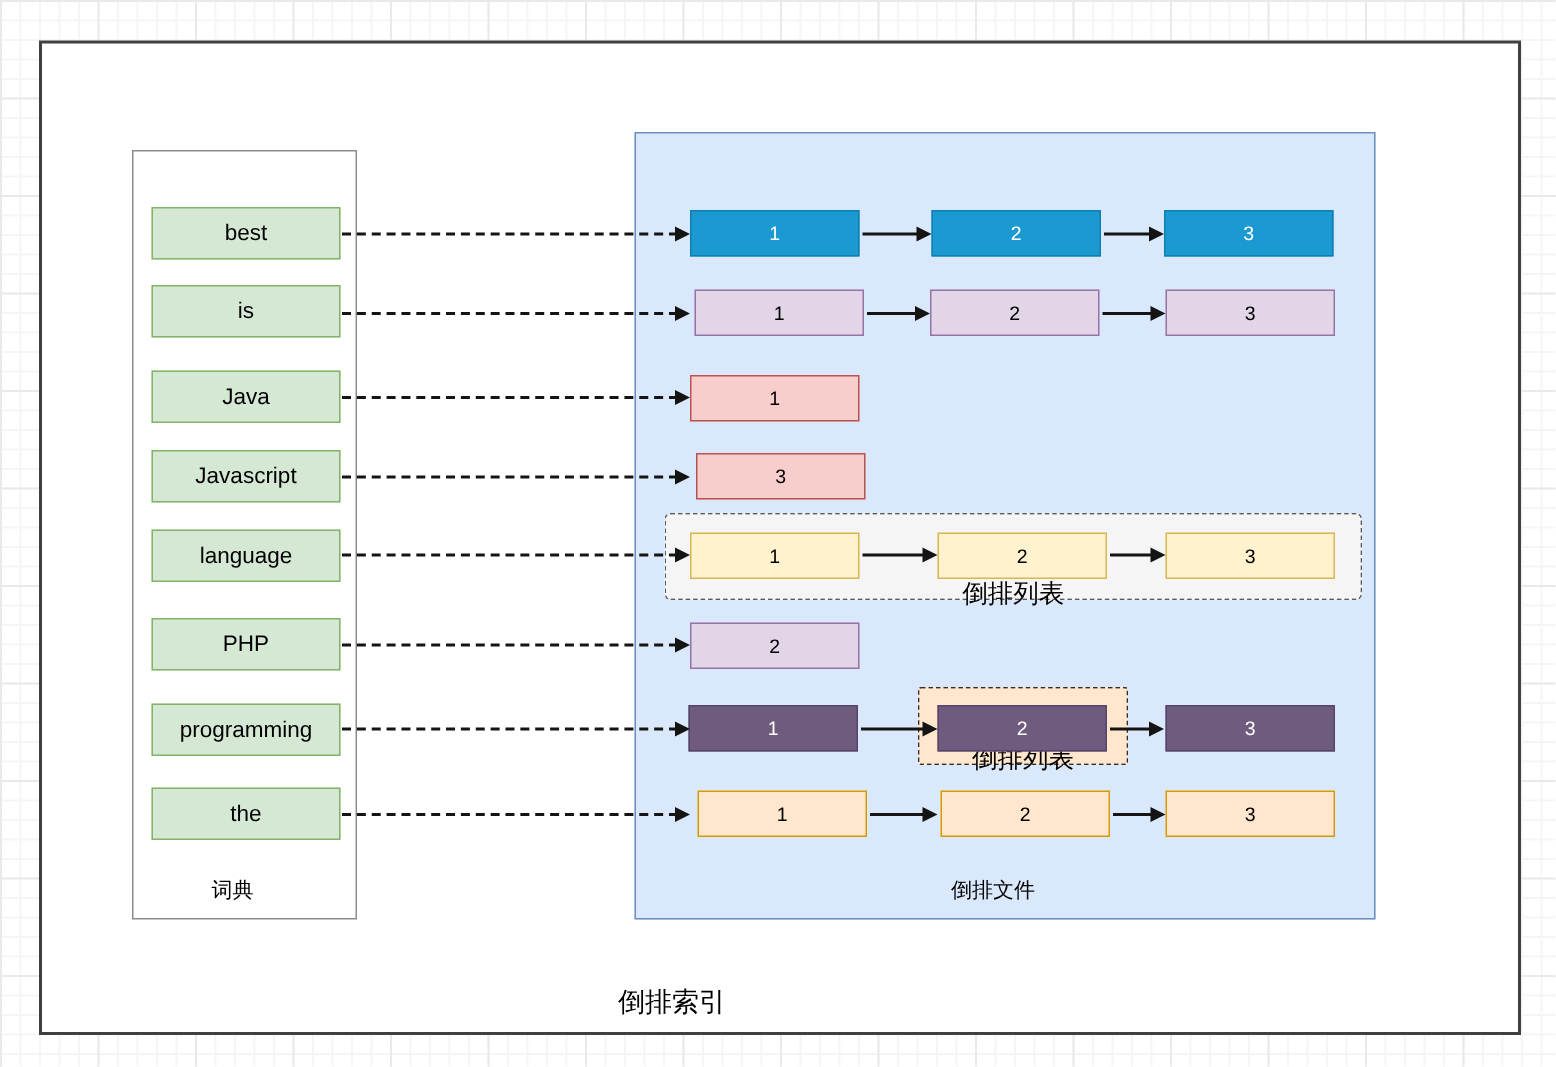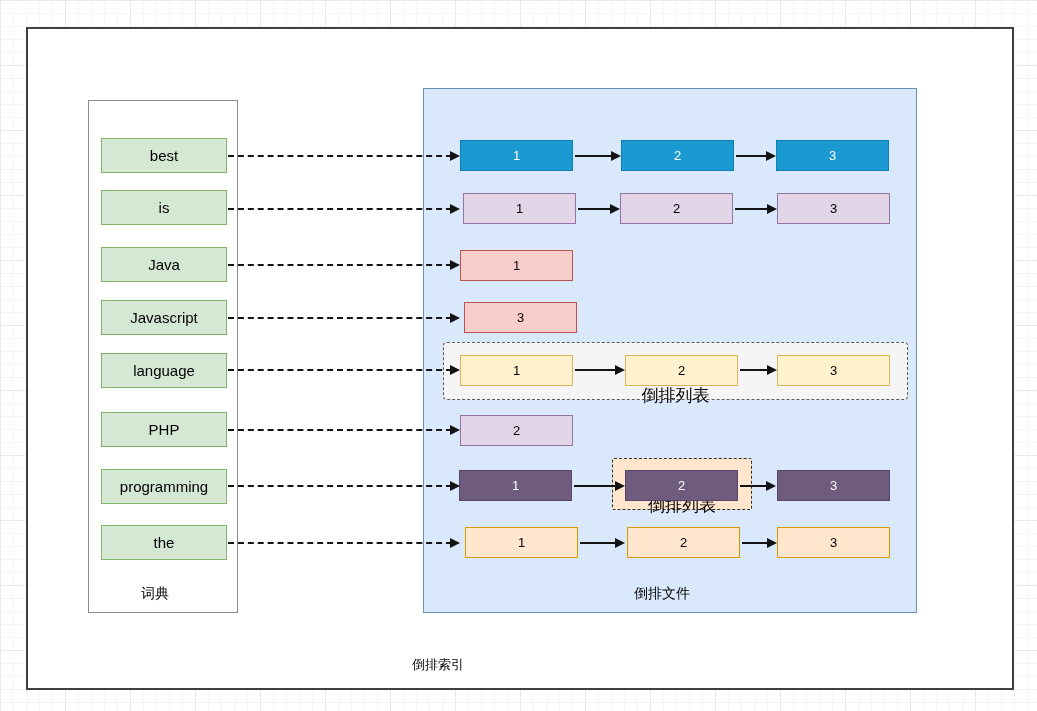--- a/index.html
+++ b/index.html
@@ -29,21 +29,21 @@
   .cell.lavender{background:#e1d5e7;border-color:#9673a6;}
   .cell.pink{background:#f8cecc;border-color:#b85450;}
   .cell.yellow{background:#fff2cc;border-color:#d6b656;}
   .cell.purple{background:#6f5b7e;border-color:#56456b;color:#fff;}
   .cell.orange{background:#ffe6cc;border-color:#d79b00;}
   .arrow{position:absolute;height:10px;}
   .arrow .shaft{position:absolute;left:0;right:8px;top:4px;height:0;border-top:2px solid #141414;display:block;}
   .arrow.dashed .shaft{border-top-style:dashed;}
   .arrow .head{position:absolute;right:0;top:0;width:0;height:0;display:block;
     border-left:10px solid #141414;border-top:5px solid transparent;border-bottom:5px solid transparent;}
-  .outer-label{left:412px;top:656px;font-size:13px;}
+  .outer-label{left:412px;top:656px;font-size:18px;}
   .watermark{left:786px;top:680px;font-size:15px;color:rgba(168,178,198,0.95);z-index:10;white-space:nowrap;}
 </style>
 </head>
 <body>
 
 <div class="page">
 
   <div class="abs canvas"></div>
 
   <div class="abs dict-panel">

